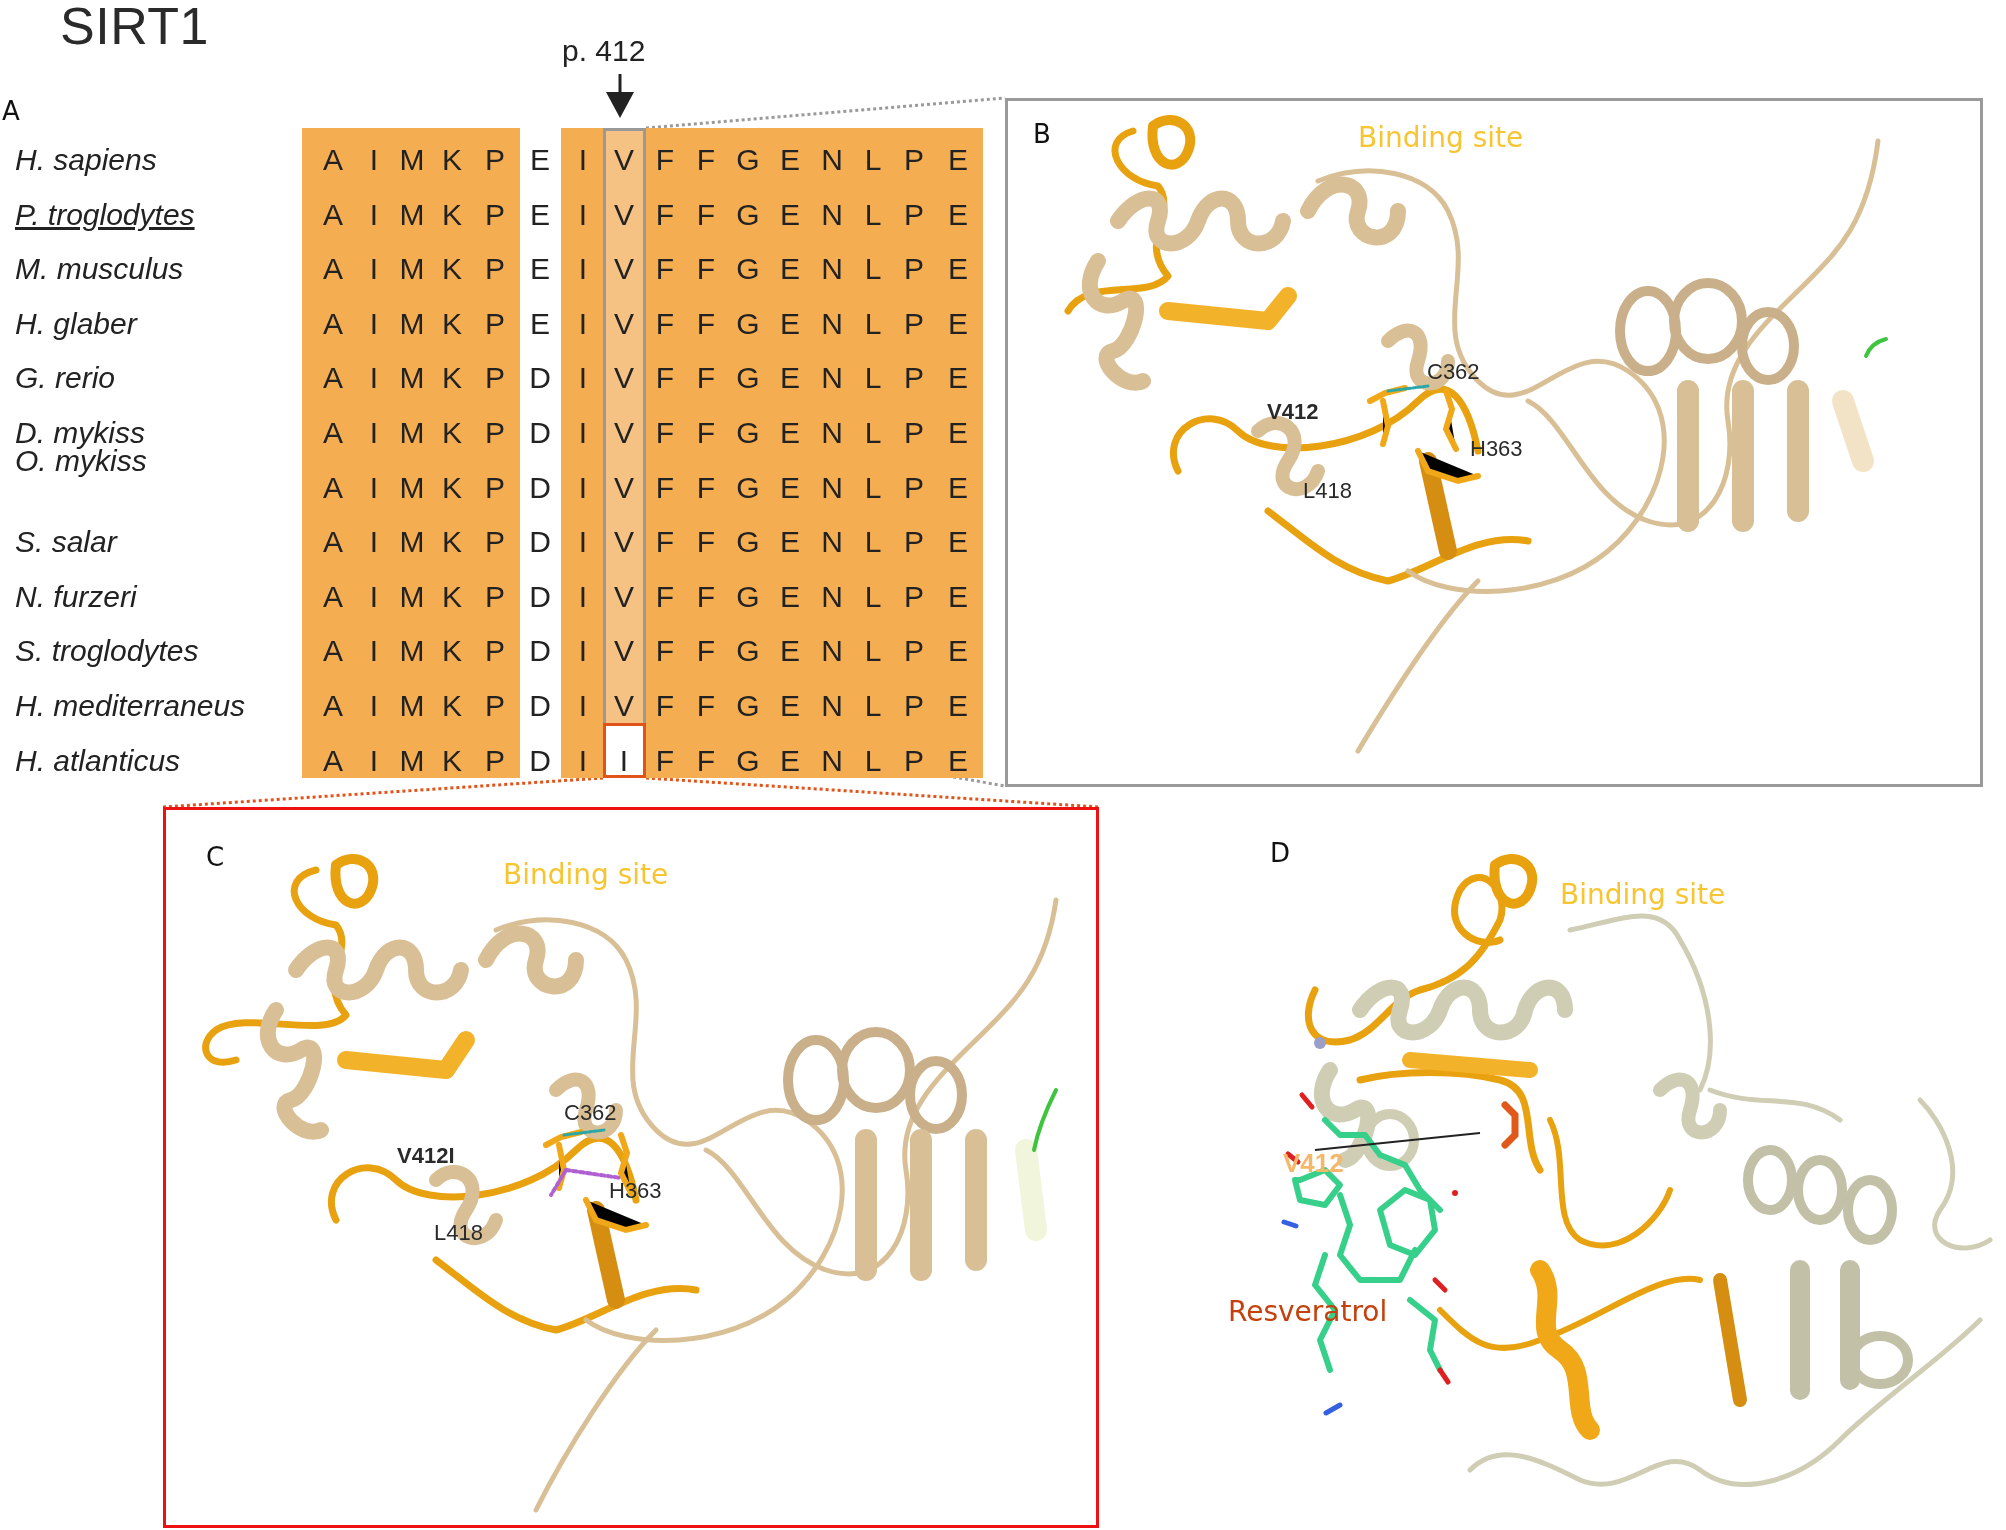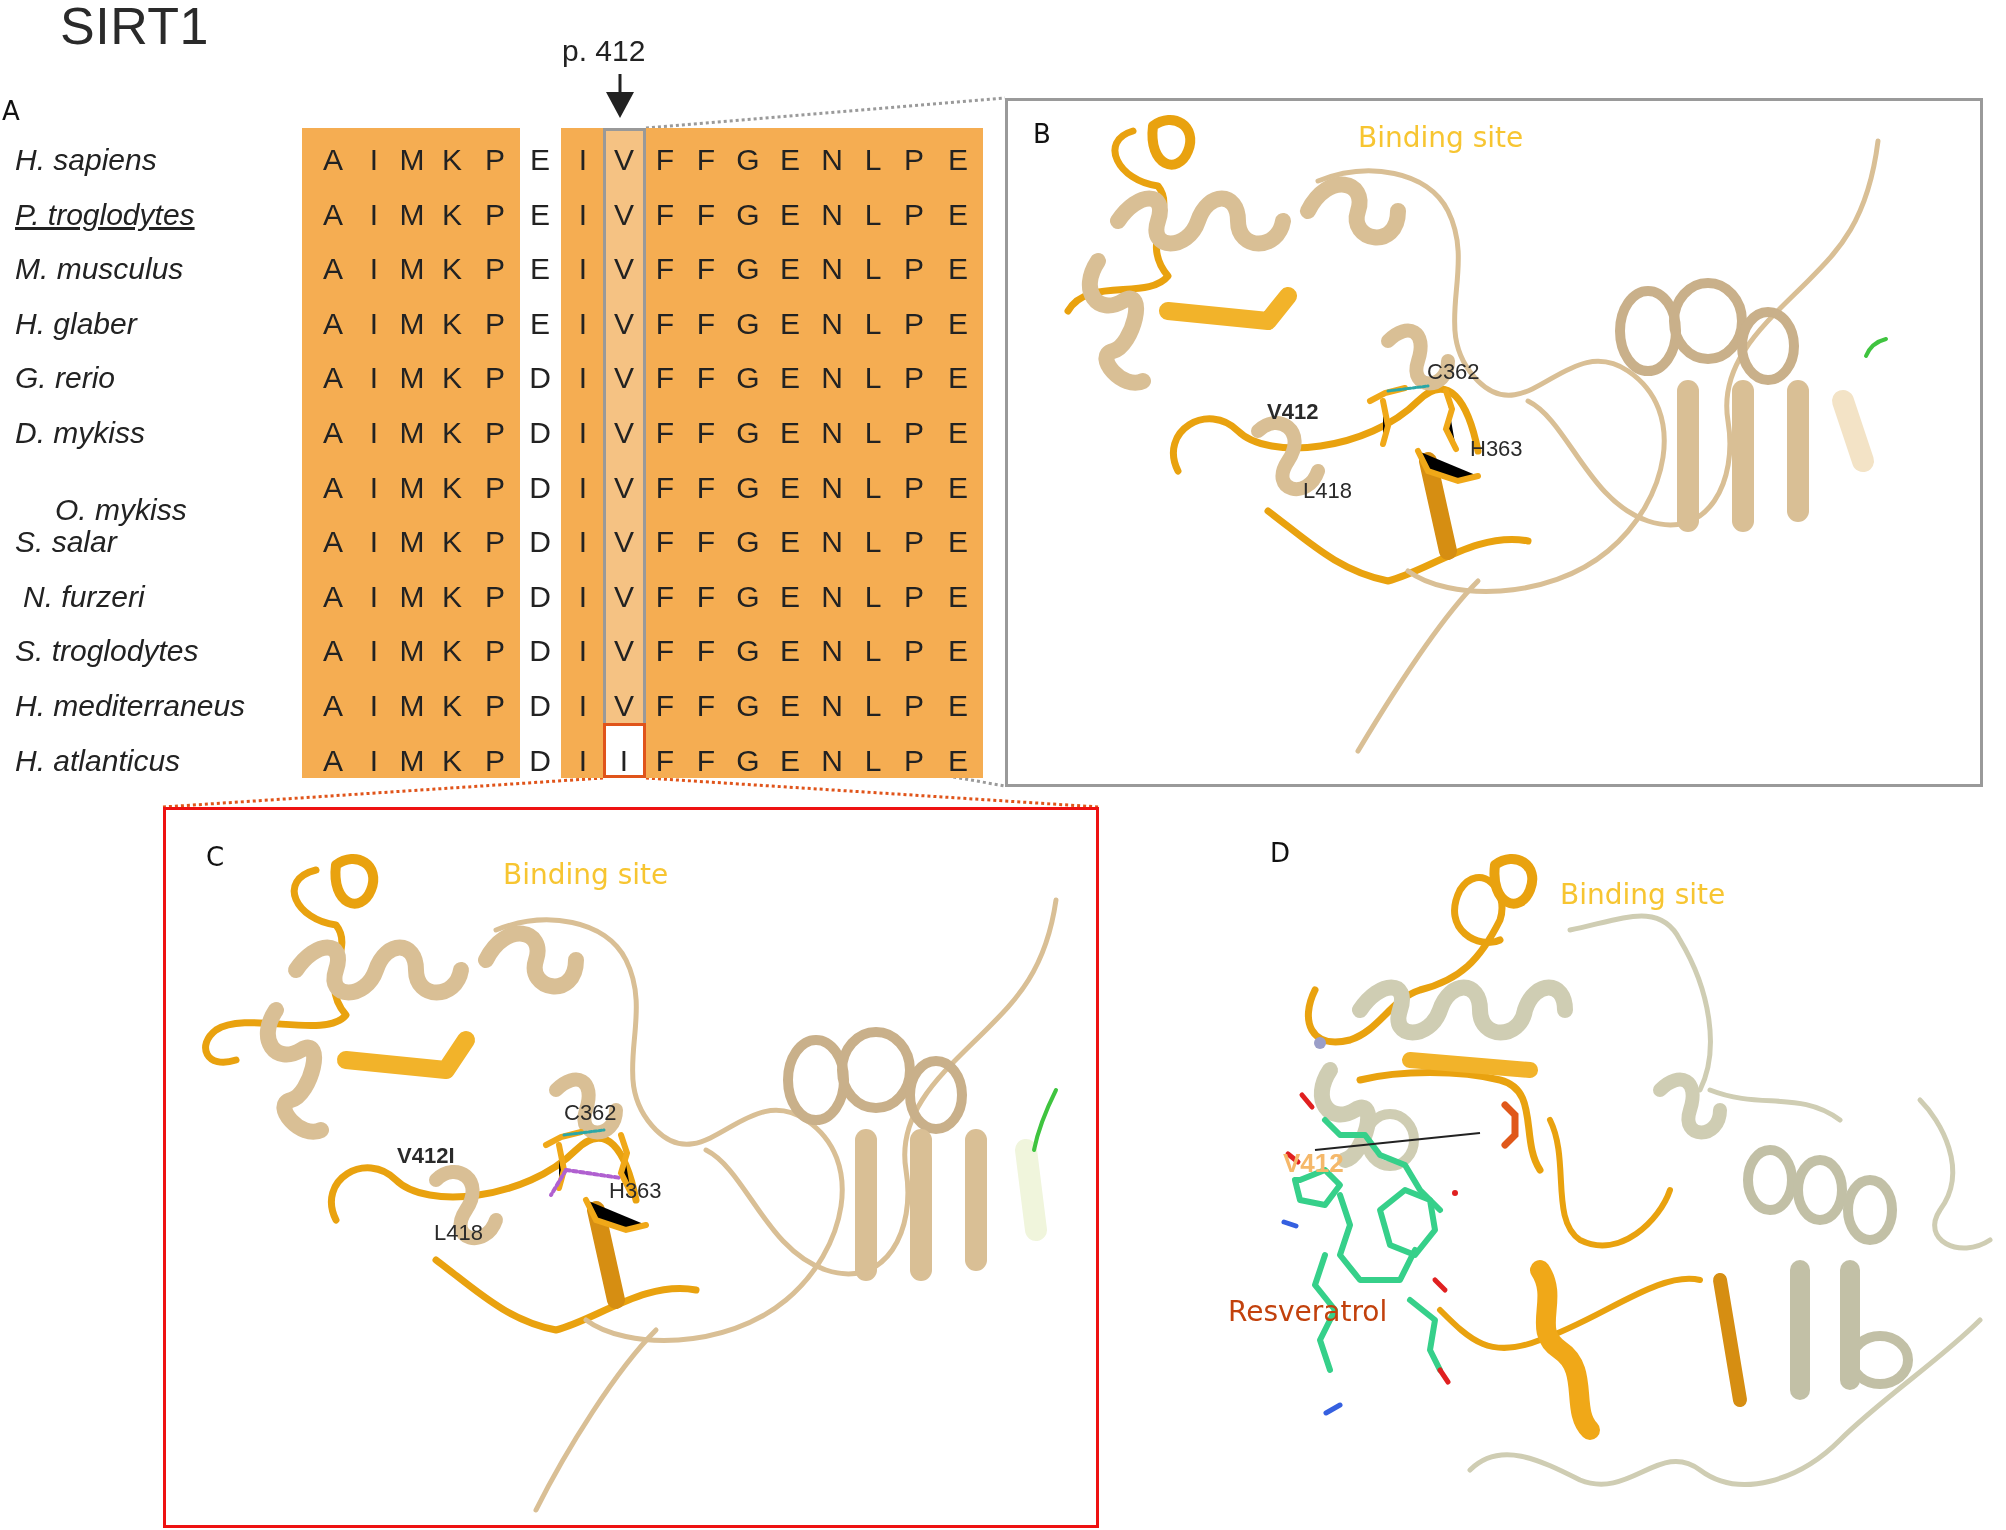--- a/index.html
+++ b/index.html
@@ -144,21 +144,21 @@
     <div class="abs res" style="left: 562px; top: 406px;">I</div>
     <div class="abs res" style="left: 603px; top: 406px;">V</div>
     <div class="abs res" style="left: 644px; top: 406px;">F</div>
     <div class="abs res" style="left: 685px; top: 406px;">F</div>
     <div class="abs res" style="left: 727px; top: 406px;">G</div>
     <div class="abs res" style="left: 769px; top: 406px;">E</div>
     <div class="abs res" style="left: 811px; top: 406px;">N</div>
     <div class="abs res" style="left: 852px; top: 406px;">L</div>
     <div class="abs res" style="left: 893px; top: 406px;">P</div>
     <div class="abs res" style="left: 937px; top: 406px;">E</div>
-    <div class="abs species" style="top: 483px; margin-left: 40px;">O. mykiss</div>
+    <div class="abs species" style="top: 434px;">O. mykiss</div>
     <div class="abs res" style="left: 312px; top: 460.6px;">A</div>
     <div class="abs res" style="left: 353px; top: 460.6px;">I</div>
     <div class="abs res" style="left: 391px; top: 460.6px;">M</div>
     <div class="abs res" style="left: 431px; top: 460.6px;">K</div>
     <div class="abs res" style="left: 474px; top: 460.6px;">P</div>
     <div class="abs res" style="left: 519px; top: 460.6px;">D</div>
     <div class="abs res" style="left: 562px; top: 460.6px;">I</div>
     <div class="abs res" style="left: 603px; top: 460.6px;">V</div>
     <div class="abs res" style="left: 644px; top: 460.6px;">F</div>
     <div class="abs res" style="left: 685px; top: 460.6px;">F</div>
@@ -178,21 +178,21 @@
     <div class="abs res" style="left: 562px; top: 515.2px;">I</div>
     <div class="abs res" style="left: 603px; top: 515.2px;">V</div>
     <div class="abs res" style="left: 644px; top: 515.2px;">F</div>
     <div class="abs res" style="left: 685px; top: 515.2px;">F</div>
     <div class="abs res" style="left: 727px; top: 515.2px;">G</div>
     <div class="abs res" style="left: 769px; top: 515.2px;">E</div>
     <div class="abs res" style="left: 811px; top: 515.2px;">N</div>
     <div class="abs res" style="left: 852px; top: 515.2px;">L</div>
     <div class="abs res" style="left: 893px; top: 515.2px;">P</div>
     <div class="abs res" style="left: 937px; top: 515.2px;">E</div>
-    <div class="abs species" style="top: 569.8px; margin-left: 8px;">N. furzeri</div>
+    <div class="abs species" style="top: 569.8px;">N. furzeri</div>
     <div class="abs res" style="left: 312px; top: 569.8px;">A</div>
     <div class="abs res" style="left: 353px; top: 569.8px;">I</div>
     <div class="abs res" style="left: 391px; top: 569.8px;">M</div>
     <div class="abs res" style="left: 431px; top: 569.8px;">K</div>
     <div class="abs res" style="left: 474px; top: 569.8px;">P</div>
     <div class="abs res" style="left: 519px; top: 569.8px;">D</div>
     <div class="abs res" style="left: 562px; top: 569.8px;">I</div>
     <div class="abs res" style="left: 603px; top: 569.8px;">V</div>
     <div class="abs res" style="left: 644px; top: 569.8px;">F</div>
     <div class="abs res" style="left: 685px; top: 569.8px;">F</div>

